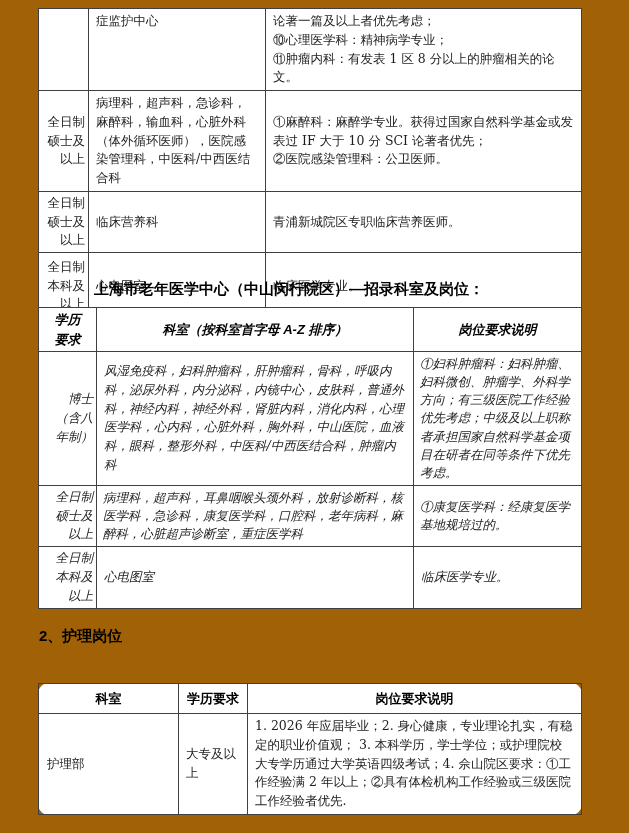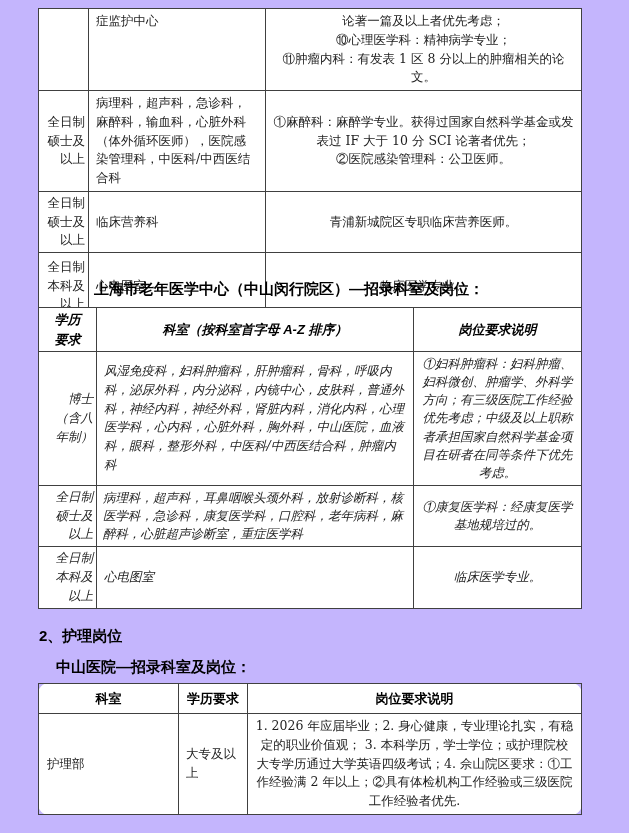--- a/index.html
+++ b/index.html
@@ -1,19 +1,19 @@
 <!DOCTYPE html>
 <html><head>
 <meta charset="utf-8">
 <style>
   html,body { margin:0; padding:0; background:#e9e9e9; }
   .page {
     position:relative;
     width:629px; height:833px;
-    background:#c4b5fd;
+    background:#a16207;
     font-family:"DejaVu Serif","Liberation Serif",serif;
     color:#1d1d1d;
     overflow:hidden;
   }
   table {
     position:absolute;
     left:38px;
     border-collapse:collapse;
     table-layout:fixed;
     background:#ffffff;
@@ -31,21 +31,21 @@
     font-family:"Liberation Sans","DejaVu Sans",sans-serif;
     font-weight:bold;
     font-size:13px;
     color:#000000;
     text-align:center;
     white-space:pre-line;
     padding:2px 4px;
   }
   .deg  { text-align:right; white-space:pre-line; padding:2px 3px; }
   .dept { text-align:left;   white-space:pre-line; padding:3px 7px; }
-  .req  { text-align:center;   white-space:pre-line; padding:3px 7px; }
+  .req  { text-align:left;   white-space:pre-line; padding:3px 7px; }
   .tight { line-height:1.45; padding:3px 6px; }
   .vtop { vertical-align:top; }
   .heading {
     position:absolute;
     font-family:"Liberation Sans","DejaVu Sans",sans-serif;
     font-weight:bold;
     font-size:15px;
     color:#000000;
     white-space:nowrap;
   }
@@ -132,21 +132,20 @@
 本科及
 以上</td>
       <td class="dept">心电图室</td>
       <td class="req">临床医学专业。</td>
     </tr>
   </tbody>
     </table>
 
   <div class="heading" style="top:627px; left:39px;">2、护理岗位</div>
 
-  <div class="heading" style="top:658px; left:56px;">中山医院—招录科室及岗位：</div>
 
   <table style="top:683px; width:543px;border-radius:11px;">
     <colgroup>
         <col style="width:140px">
         <col style="width:69px">
         <col style="width:334px">
       </colgroup>
     <tbody>
         <tr class="h30">
       <th class="hdr">科室</th>

